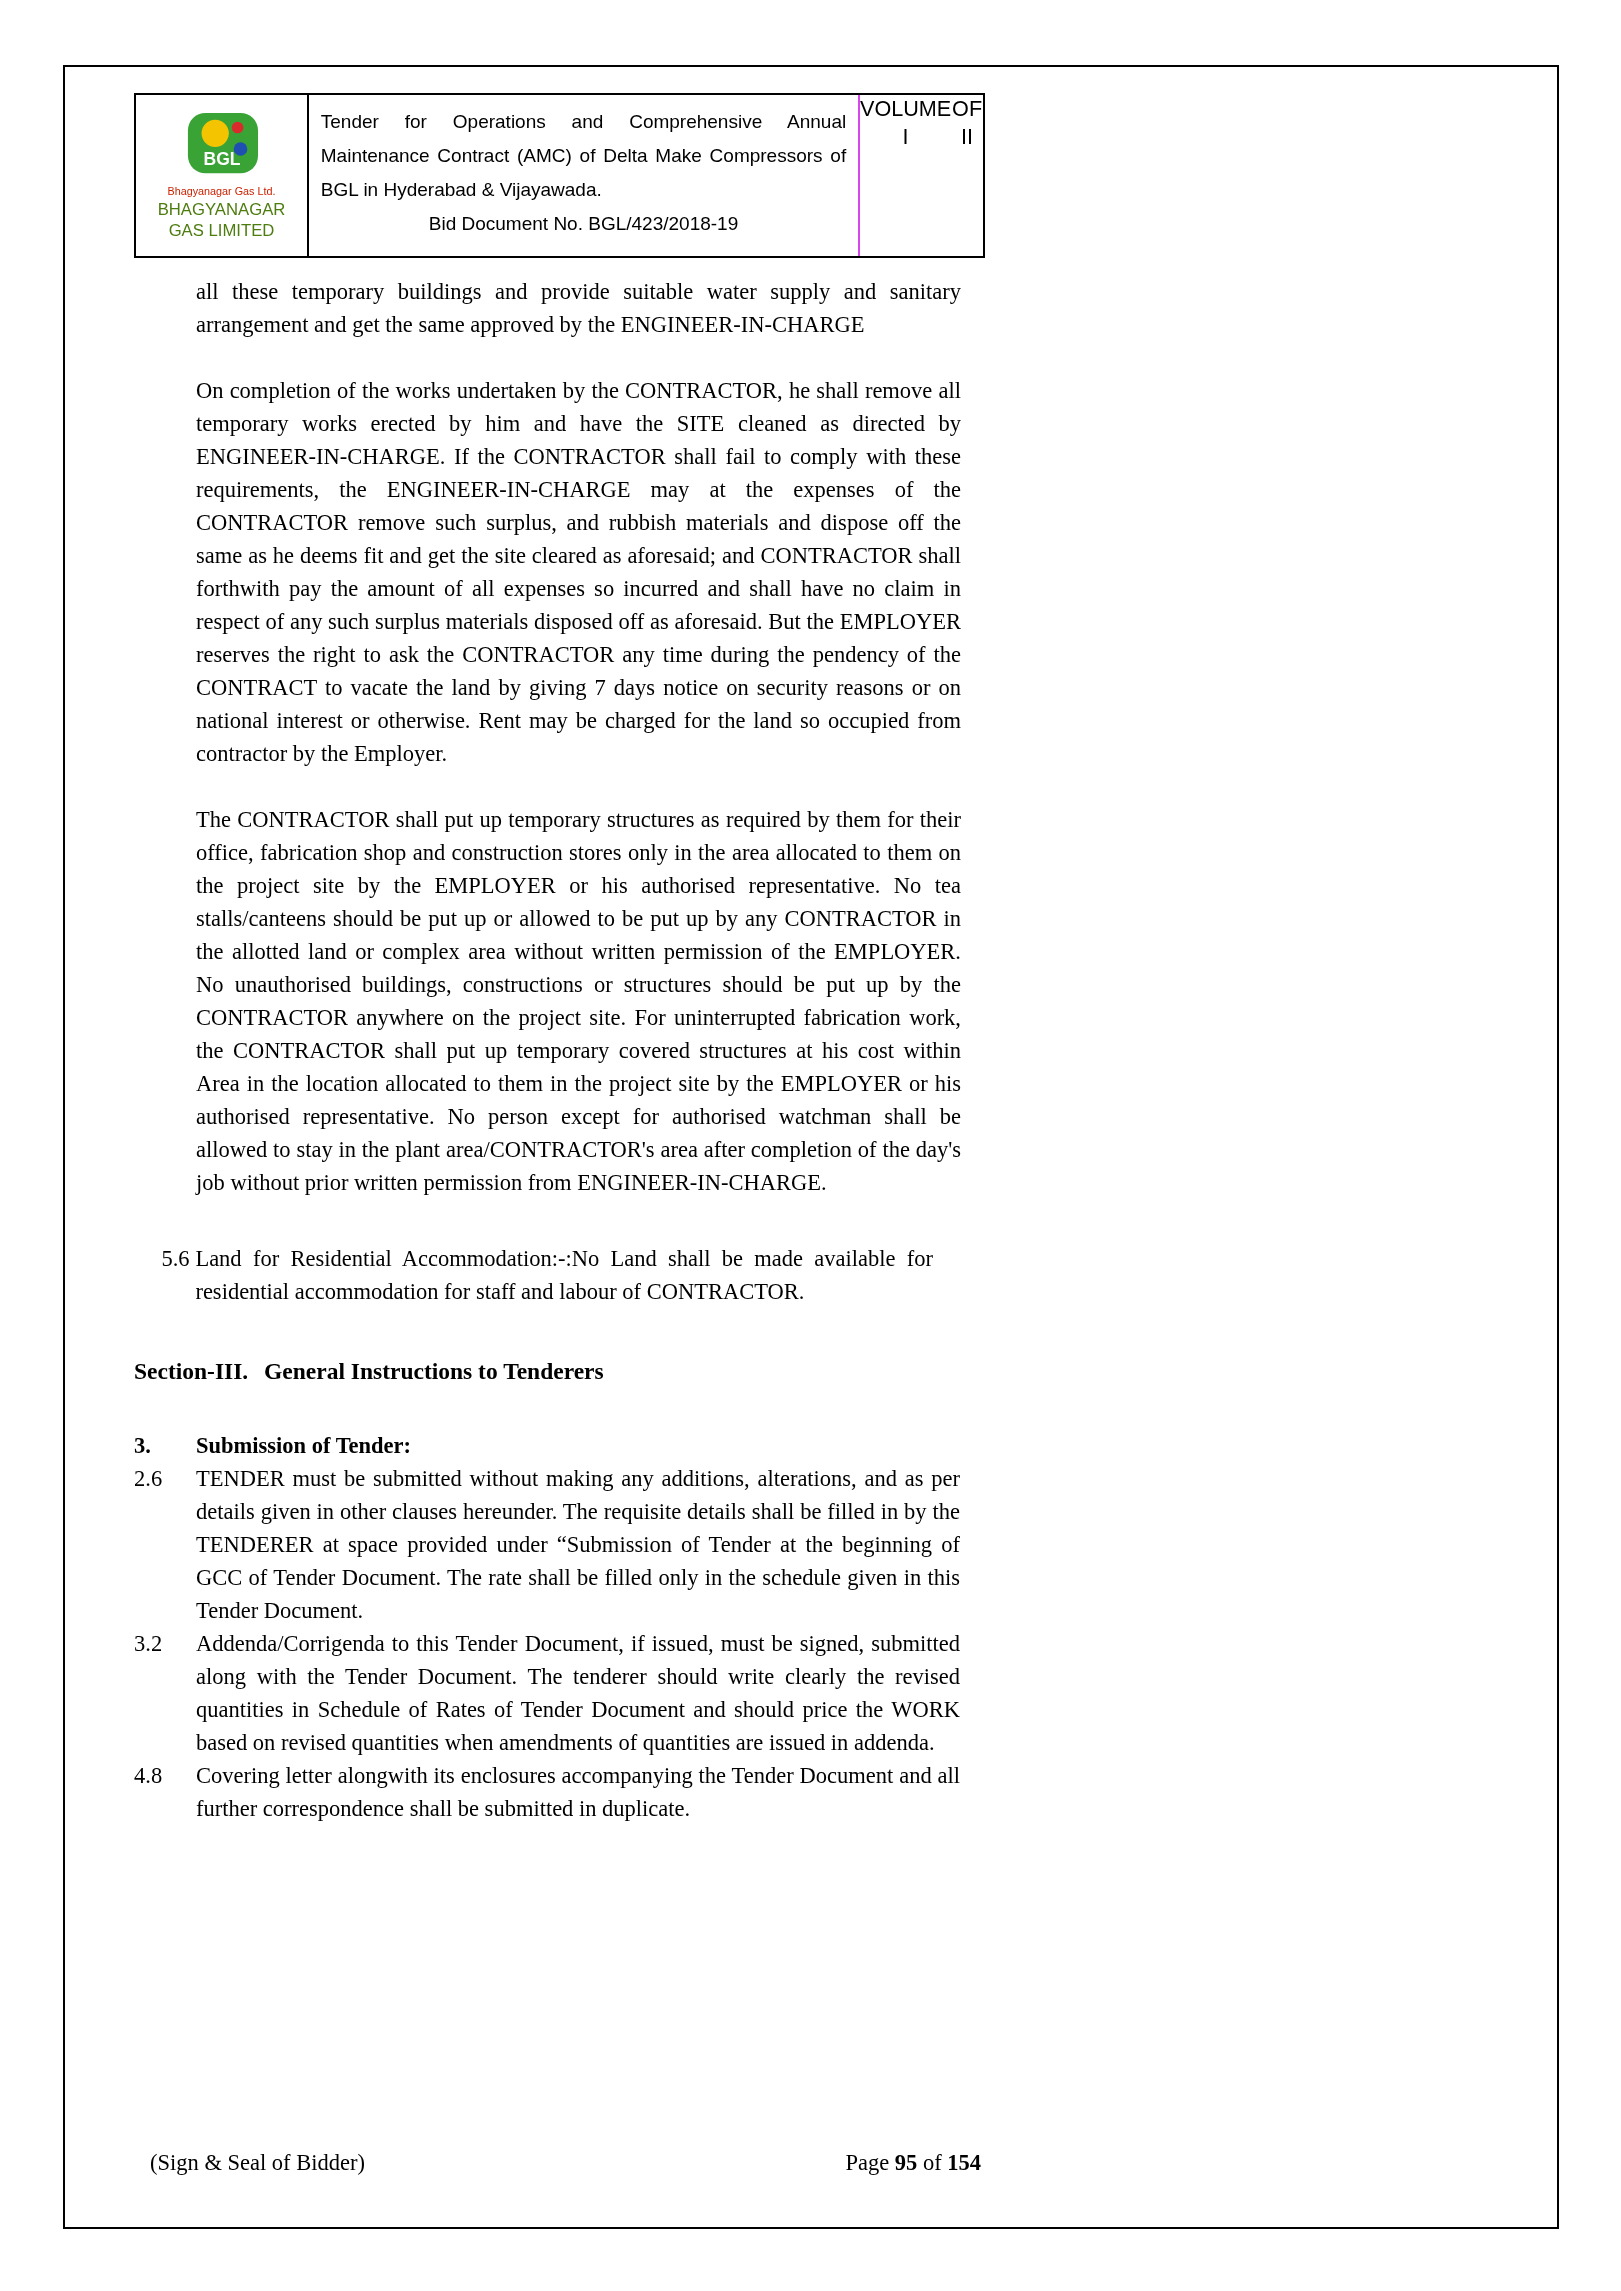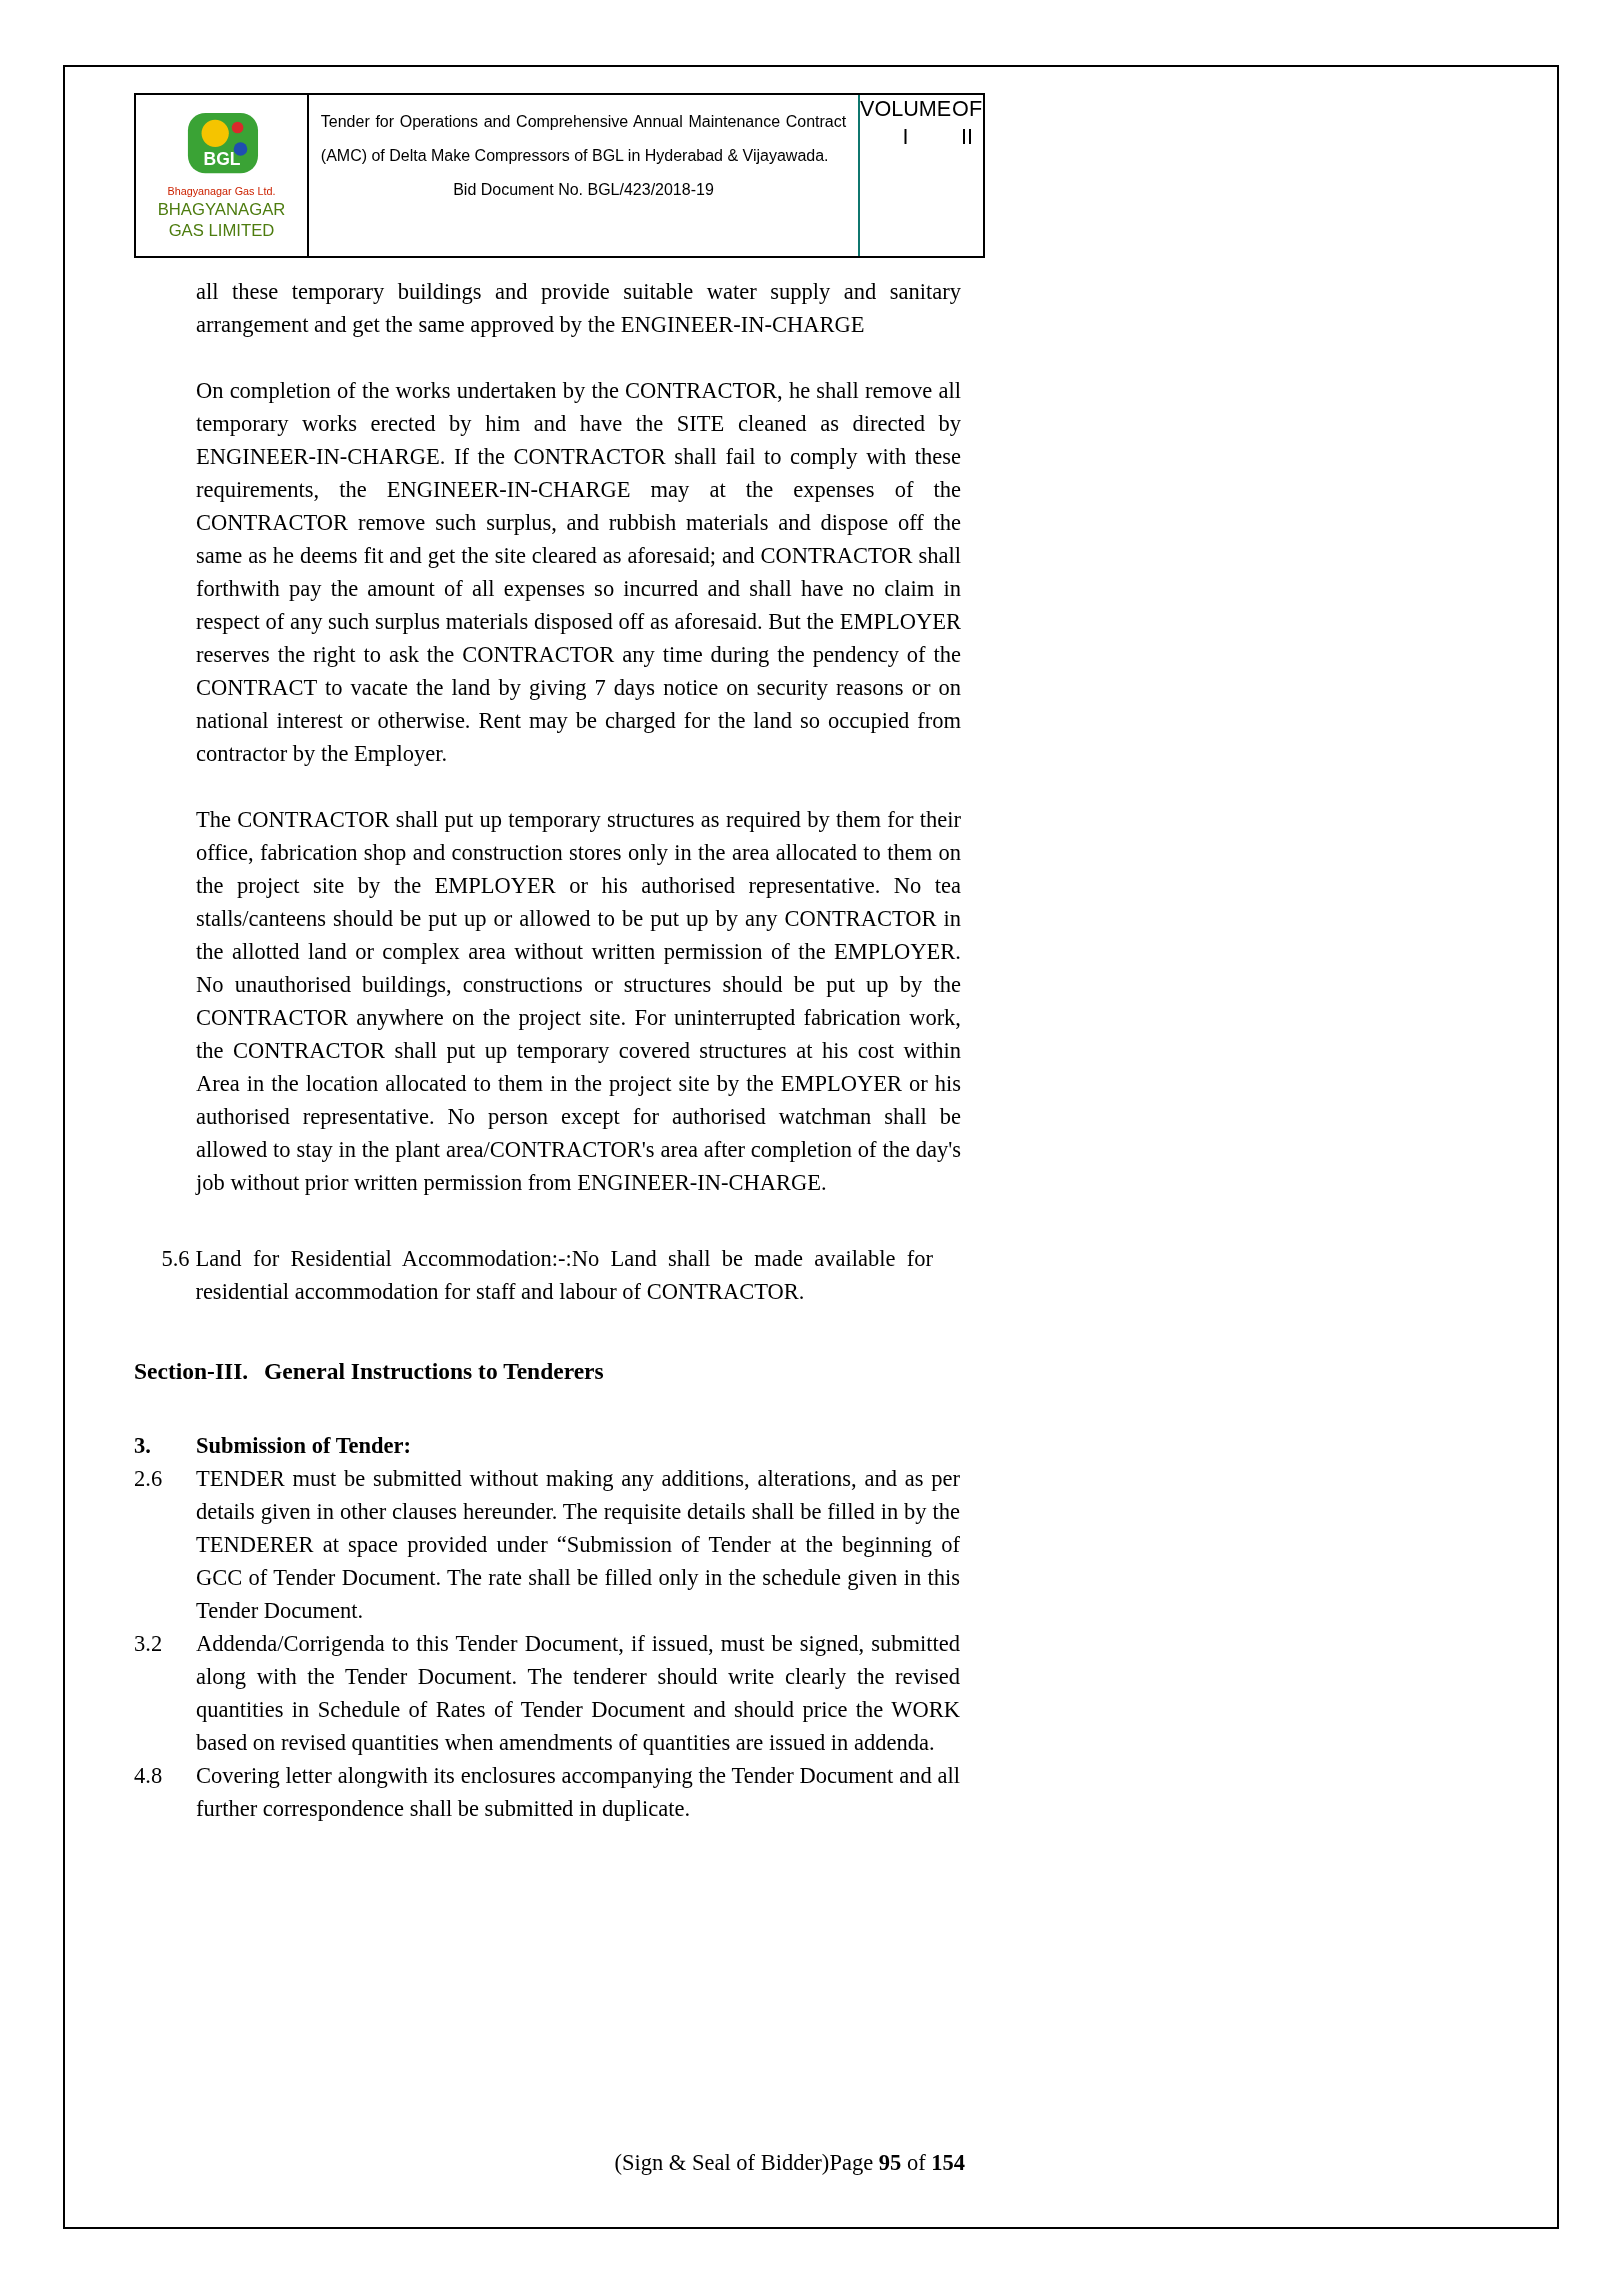--- a/index.html
+++ b/index.html
@@ -49,24 +49,24 @@
     margin-top:1px;
   }
   .company-name {
     font-family:"Liberation Sans", sans-serif;
     font-size:16.7px; line-height:20.6px;
     margin-top:2.9px;
     color:#4d7c0f;
   }
   .title-cell {
     flex:1;
-    border-right:2px solid #0f766e;
+    border-right:2px solid #d946ef;
     padding:9.8px 11.8px 7.8px 11.8px;
     font-family:"Liberation Sans", sans-serif;
-    font-size:16px; line-height:34px;
+    font-size:19px; line-height:34px;
   }
   .doc-title { text-align:justify; }
   .bid-doc { text-align:center; }
   .volume-cell {
     width:123px;
     font-family:"Liberation Sans", sans-serif;
     font-size:21.6px; line-height:28px;
     text-align:center;
     display:flex; flex-direction:row; justify-content:center;
     padding-bottom:17.6px;
@@ -113,24 +113,24 @@
     display:flex;
     font-weight:bold;
   }
   .clause-head .num { width:62px; flex:none; }
 
   .clause .num { width:62px; flex:none; }
 
   
   .footer {
     position:absolute;
-    left:134px; top:2148px;
+    left:150px; top:2148px;
     width:831px;
     display:flex;
-    justify-content:flex-end;
+    justify-content:space-between;
     font-size:22.5px;
     line-height:29px;
   }
   .page-num b { font-weight:bold; }
 </style>
 </head>
 <body>
 
 <div class="page">
   <div class="page-border"></div>

